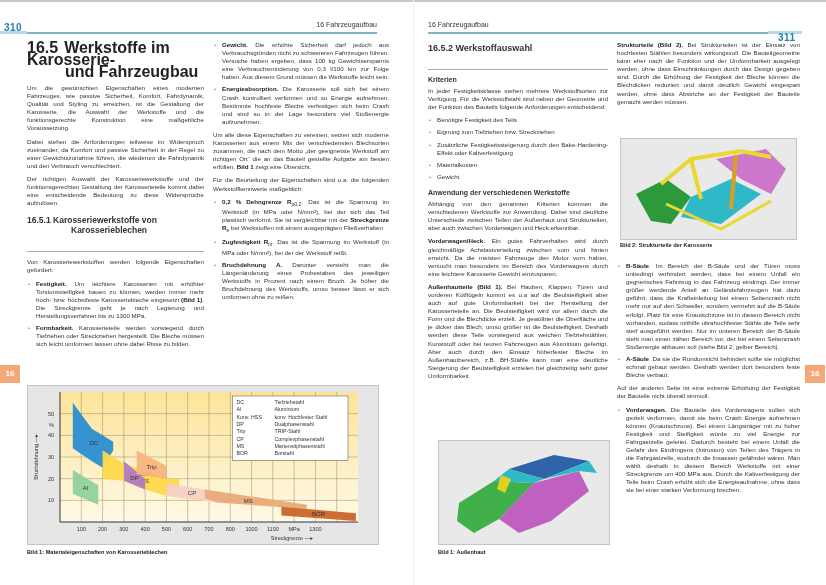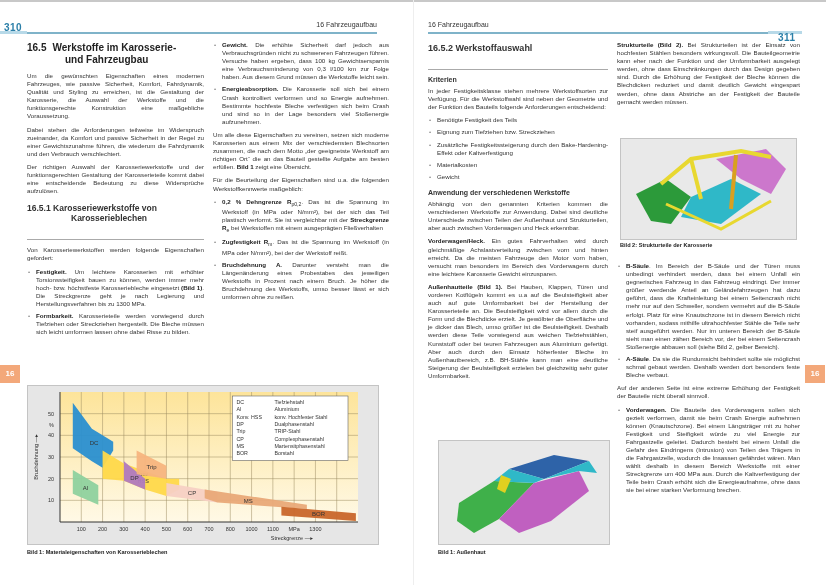--- a/index.html
+++ b/index.html
@@ -11,21 +11,21 @@
   .pnum{position:absolute;top:22px;font-size:10px;font-weight:bold;color:#2b7fa8;letter-spacing:0.5px;}
   .pnum-bar{position:absolute;top:31px;height:3px;background:#b7d9e8;}
   .head-bar{position:absolute;top:32px;height:2px;background:#7fb3c9;}
   .runhead{position:absolute;top:21px;font-size:7px;color:#333;}
   .col{position:absolute;font-size:6.2px;line-height:8.1px;color:#333;}
   .col p{margin:0 0 5px 0;text-align:justify;}
   .col ul{margin:0 0 5px 0;padding:0;list-style:none;}
   .col li{position:relative;padding-left:9px;margin-bottom:4px;text-align:justify;}
   .col li::before{content:"\2022";position:absolute;left:1px;top:0;color:#888;font-size:6px;}
   .col b{font-weight:bold;color:#222;}
-  .h1{font-size:10px;font-weight:bold;line-height:12px;margin-bottom:6px;color:#222;}
+  .h1{font-size:16px;font-weight:bold;line-height:12px;margin-bottom:6px;color:#222;}
   .h1 .num{margin-right:6px;}
   .h1 .t2{display:block;padding-left:38px;}
   .h2{font-size:8.5px;font-weight:bold;line-height:10px;margin:8px 0 6px 0;border-bottom:1px solid #aaa;padding-bottom:16px;}
   .h2 .t2{display:block;padding-left:44px;}
   .h3{font-size:7px;font-weight:bold;margin:5px 0 3px;}
   .tab{position:absolute;width:20px;height:18px;background:#f3a87a;color:#fff;font-weight:bold;font-size:8px;line-height:18px;text-align:center;}
   .figure{position:absolute;background:#e6e6e6;border:1px solid #c4c4c4;}
   .caption{position:absolute;font-size:5.6px;font-weight:bold;color:#222;}
   svg text{font-family:"Liberation Sans",sans-serif;}
 </style>

